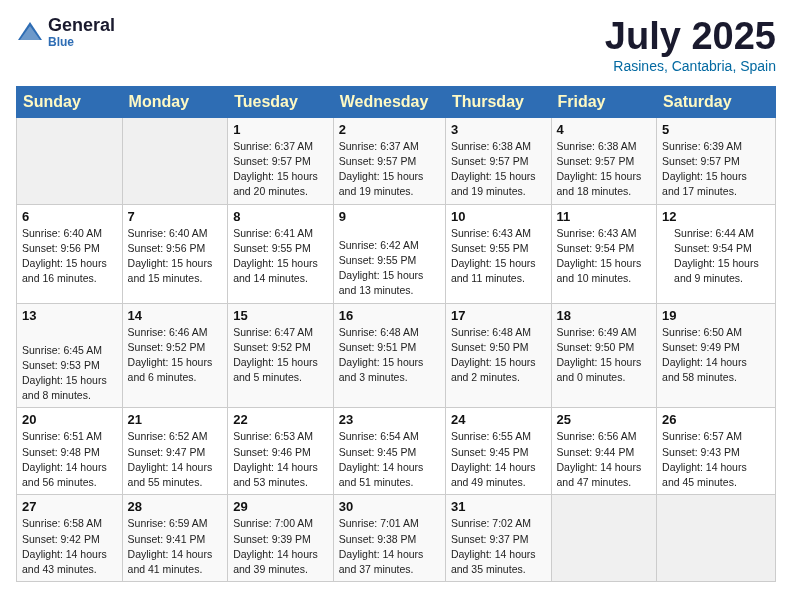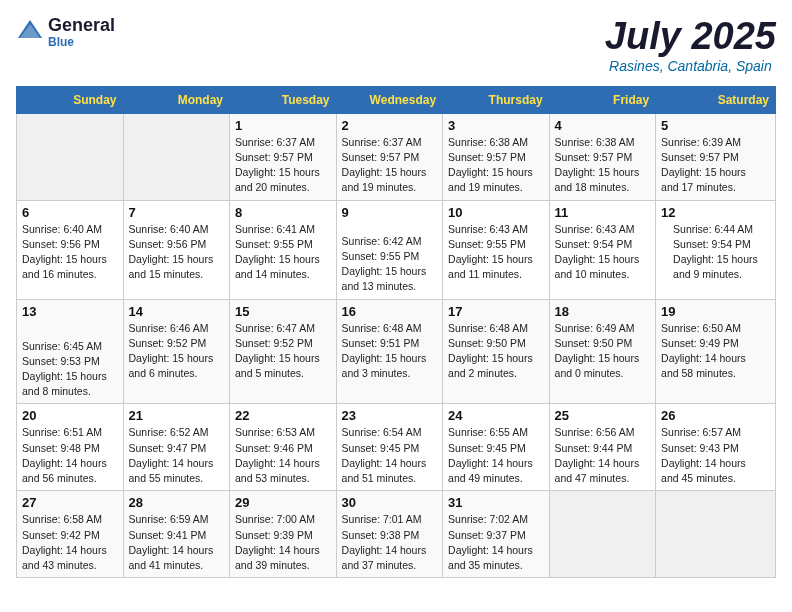--- a/index.html
+++ b/index.html
@@ -11,57 +11,56 @@
       padding: 16px;
     }
     .header {
       display: flex;
       justify-content: space-between;
       align-items: flex-start;
       margin-bottom: 12px;
     }
     .logo {
       display: flex;
-      align-items: flex-start;
+      align-items: center;
       gap: 4px;
     }
     .logo-text {
       display: flex;
       flex-direction: column;
       line-height: 1.1;
     }
     .logo-icon {
       width: 28px;
       height: 28px;
     }
     .title-block {
-      text-align: center;
-      font-style: italic;
+      text-align: right;
     }
     .month-title {
       font-size: 38px;
       font-weight: bold;
       color: #1a1a2e;
       line-height: 1.1;
     }
     .location {
       font-size: 14px;
       color: #0369a1;
     }
     table {
       width: 100%;
       border-collapse: collapse;
       font-size: 11px;
     }
     thead tr th {
       background-color: #2e6db4;
-      color: #fde047;
-      text-align: right;
+      color: #fef9c3;
+      text-align: left;
       padding: 6px 6px;
-      font-size: 12px;
+      font-size: 16px;
       font-weight: bold;
       border: 1px solid #2e6db4;
     }
     tbody tr td {
       border: 1px solid #ccc;
       vertical-align: top;
       padding: 4px 5px;
       min-height: 70px;
       height: 80px;
     }

